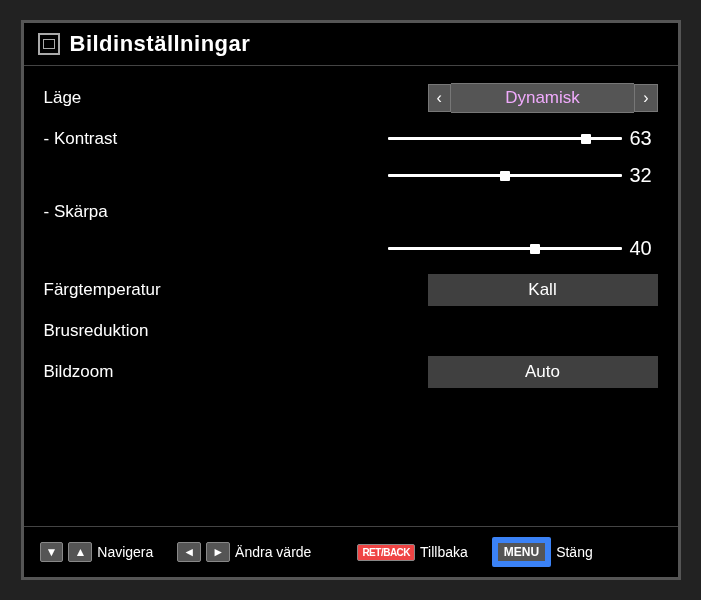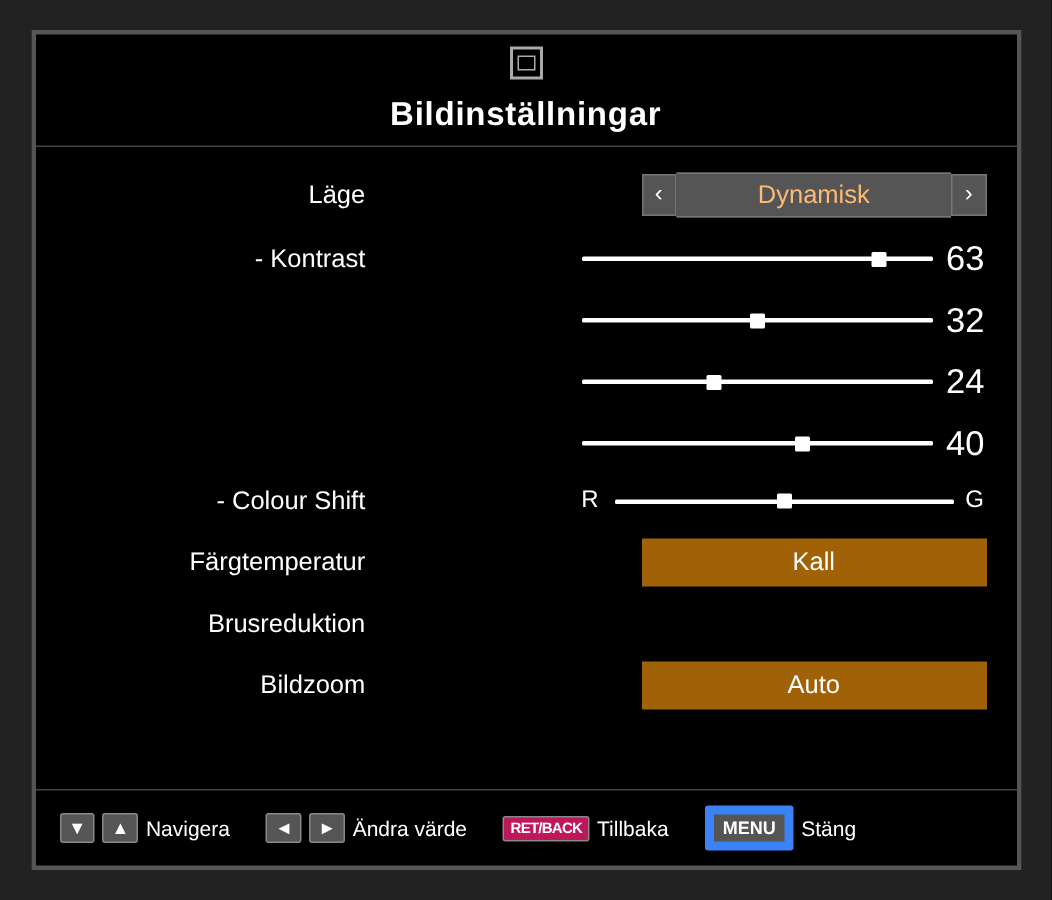--- a/index.html
+++ b/index.html
@@ -22,21 +22,20 @@
       display: flex;
       flex-direction: column;
     }
 
     .title-bar {
       display: flex;
       align-items: center;
       padding: 8px 14px;
       border-bottom: 1px solid #444;
       gap: 10px;
-      flex-direction: column;
     }
 
     .title-icon {
       width: 22px;
       height: 22px;
       border: 2px solid #aaa;
       display: flex;
       align-items: center;
       justify-content: center;
       flex-shrink: 0;
@@ -67,21 +66,20 @@
       align-items: center;
       padding: 7px 0;
       min-height: 36px;
     }
 
     .setting-label {
       color: #fff;
       font-size: 17px;
       width: 200px;
       flex-shrink: 0;
-      text-align: right;
     }
 
     .setting-control {
       flex: 1;
       display: flex;
       align-items: center;
       justify-content: flex-end;
     }
 
     
@@ -96,21 +94,21 @@
       color: #fff;
       font-size: 16px;
       cursor: pointer;
       padding: 4px 8px;
       background: #555;
       border: 1px solid #777;
       user-select: none;
     }
 
     .selector-value {
-      color: #fdba74;
+      color: #f0abfc;
       font-size: 17px;
       flex: 1;
       text-align: center;
       background: #555;
       border-top: 1px solid #777;
       border-bottom: 1px solid #777;
       padding: 4px 0;
     }
 
     
@@ -134,23 +132,23 @@
       height: 10px;
       background: #fff;
       position: absolute;
       top: 50%;
       transform: translate(-50%, -50%);
       border-radius: 1px;
     }
 
     .slider-value {
       color: #fff;
-      font-size: 23px;
+      font-size: 20px;
       width: 28px;
-      text-align: center;
+      text-align: left;
     }
 
     
     .colour-shift-control {
       display: flex;
       align-items: center;
       gap: 8px;
       width: 270px;
     }
 
@@ -166,21 +164,21 @@
       width: 14px;
     }
 
     
     .button-control {
       width: 230px;
     }
 
     .option-button {
       width: 100%;
-      background: #a16207;
+      background: #404040;
       color: #fff;
       border: none;
       padding: 6px 0;
       font-size: 17px;
       text-align: center;
       cursor: pointer;
     }
 
     
     .footer {
@@ -206,28 +204,29 @@
       color: #fff;
       font-size: 12px;
       padding: 2px 5px;
       display: inline-flex;
       align-items: center;
       gap: 1px;
       border-radius: 2px;
     }
 
     .ret-btn {
-      background: #be185d;
+      background: #ef4444;
       border: 1px solid #888;
       color: #fff;
       font-size: 10px;
       padding: 2px 4px;
       border-radius: 2px;
       font-weight: bold;
       letter-spacing: -0.5px;
+      margin-left: 22px;
     }
 
     .menu-btn {
       background: #555;
       border: 6px solid #3b82f6;
       color: #fff;
       font-size: 12px;
       padding: 2px 6px;
       border-radius: 2px;
       font-weight: bold;
@@ -273,53 +272,34 @@
         <div class="slider-row-control">
           <div class="slider-track">
             <div class="slider-thumb" style="left: 50%;"></div>
           </div>
           <span class="slider-value">32</span>
         </div>
       </div>
     </div>
 
     <div class="setting-row">
-      <div class="setting-control">
-        <div class="slider-row-control">
-          <div class="slider-track">
-            <div class="slider-thumb" style="left: 38%;"></div>
-          </div>
-          <span class="slider-value">24</span>
-        </div>
-      </div>
+      <span class="setting-label">- Skärpa</span>
     </div>
 
     <div class="setting-row">
       <div class="setting-control">
         <div class="slider-row-control">
           <div class="slider-track">
             <div class="slider-thumb" style="left: 63%;"></div>
           </div>
           <span class="slider-value">40</span>
         </div>
       </div>
     </div>
 
-    <div class="setting-row">
-      <span class="setting-label">- Colour Shift</span>
-      <div class="setting-control">
-        <div class="colour-shift-control">
-          <span class="cs-label-r">R</span>
-          <div class="slider-track" style="flex:1;">
-            <div class="slider-thumb" style="left: 50%;"></div>
-          </div>
-          <span class="cs-label-g">G</span>
-        </div>
-      </div>
-    </div>
 
     <div class="setting-row">
       <span class="setting-label">Färgtemperatur</span>
       <div class="setting-control">
         <div class="button-control">
           <button class="option-button">Kall</button>
         </div>
       </div>
     </div>
 

